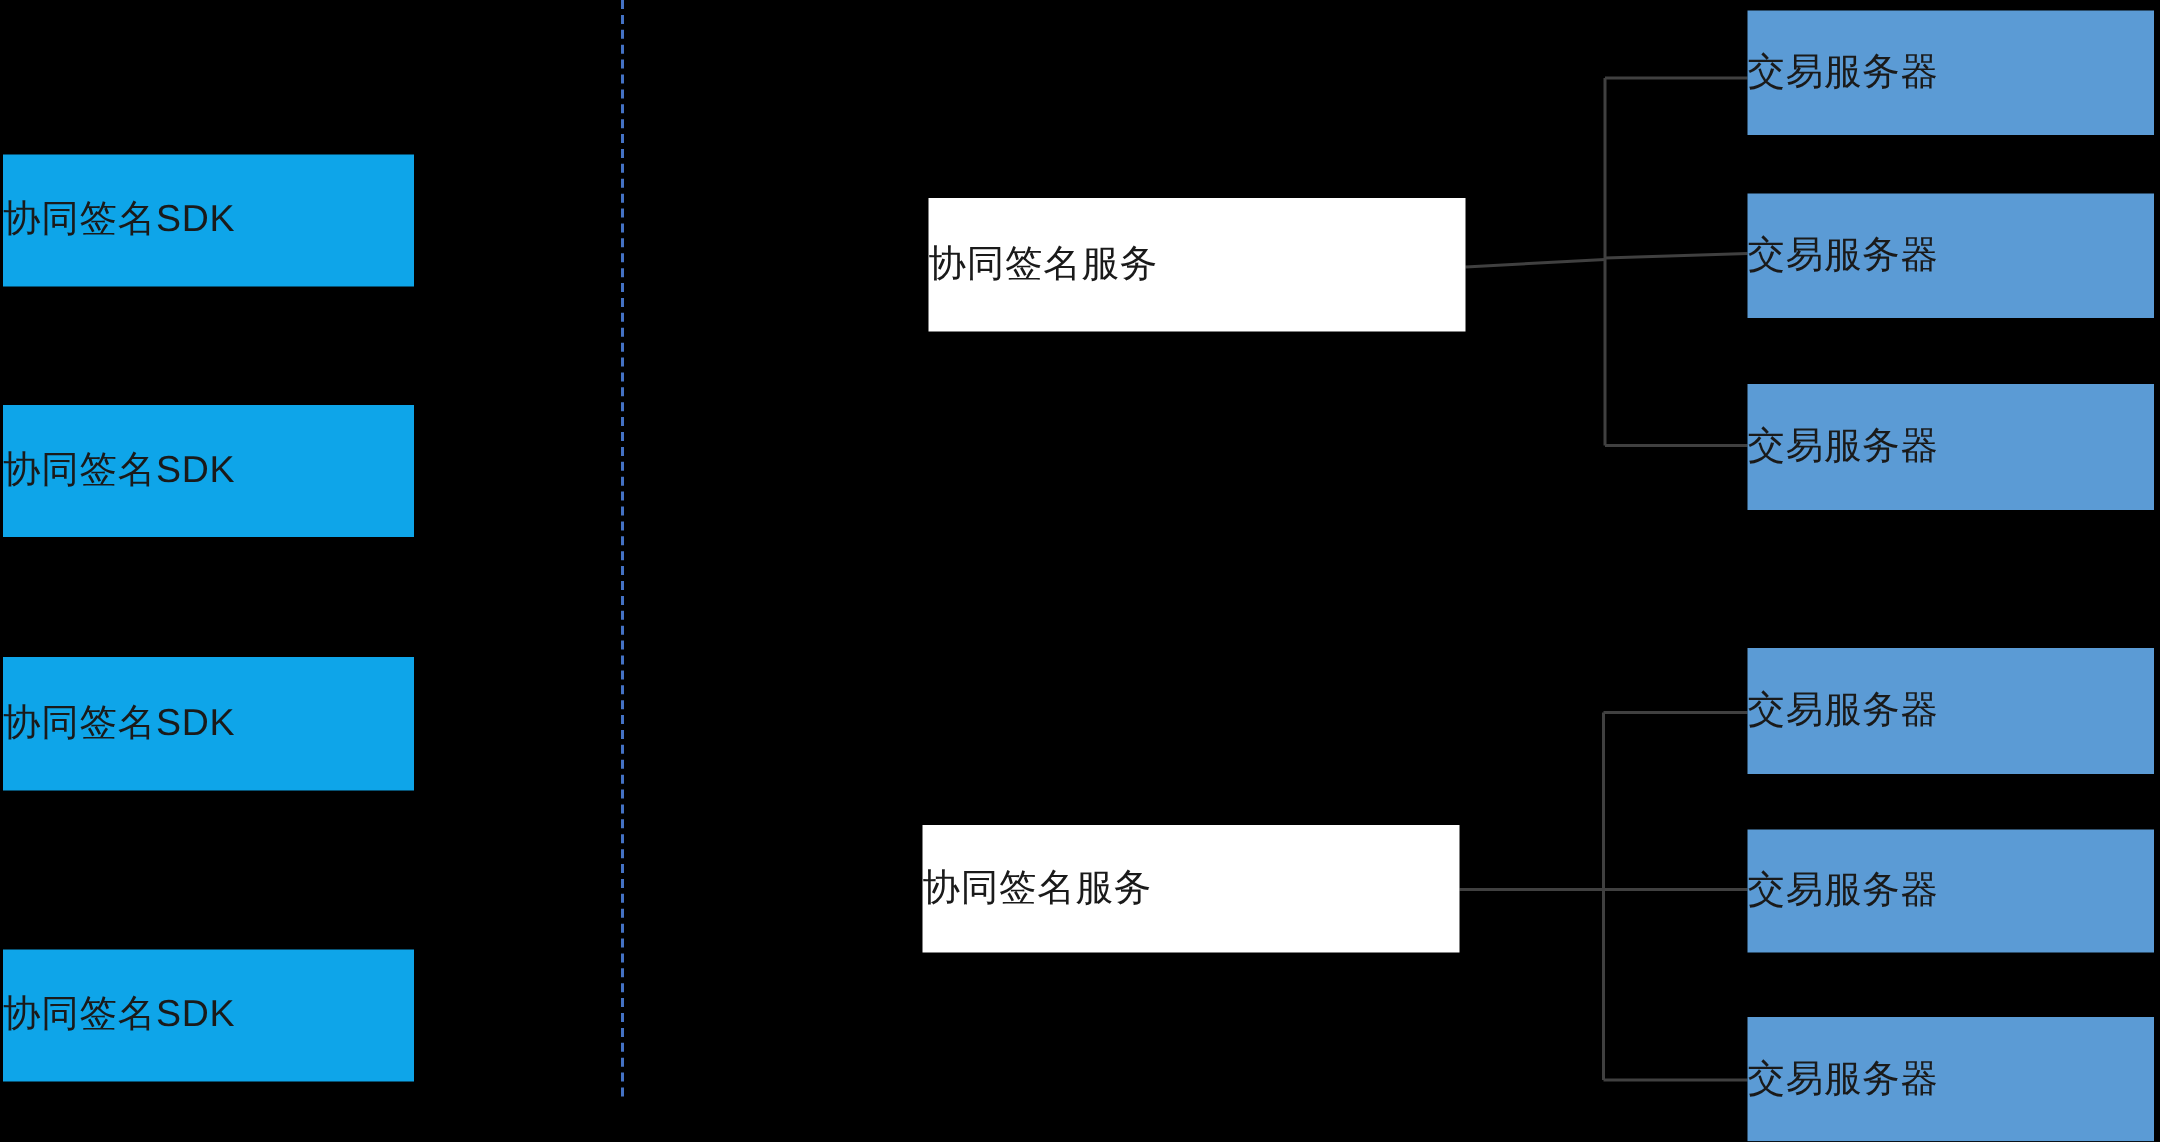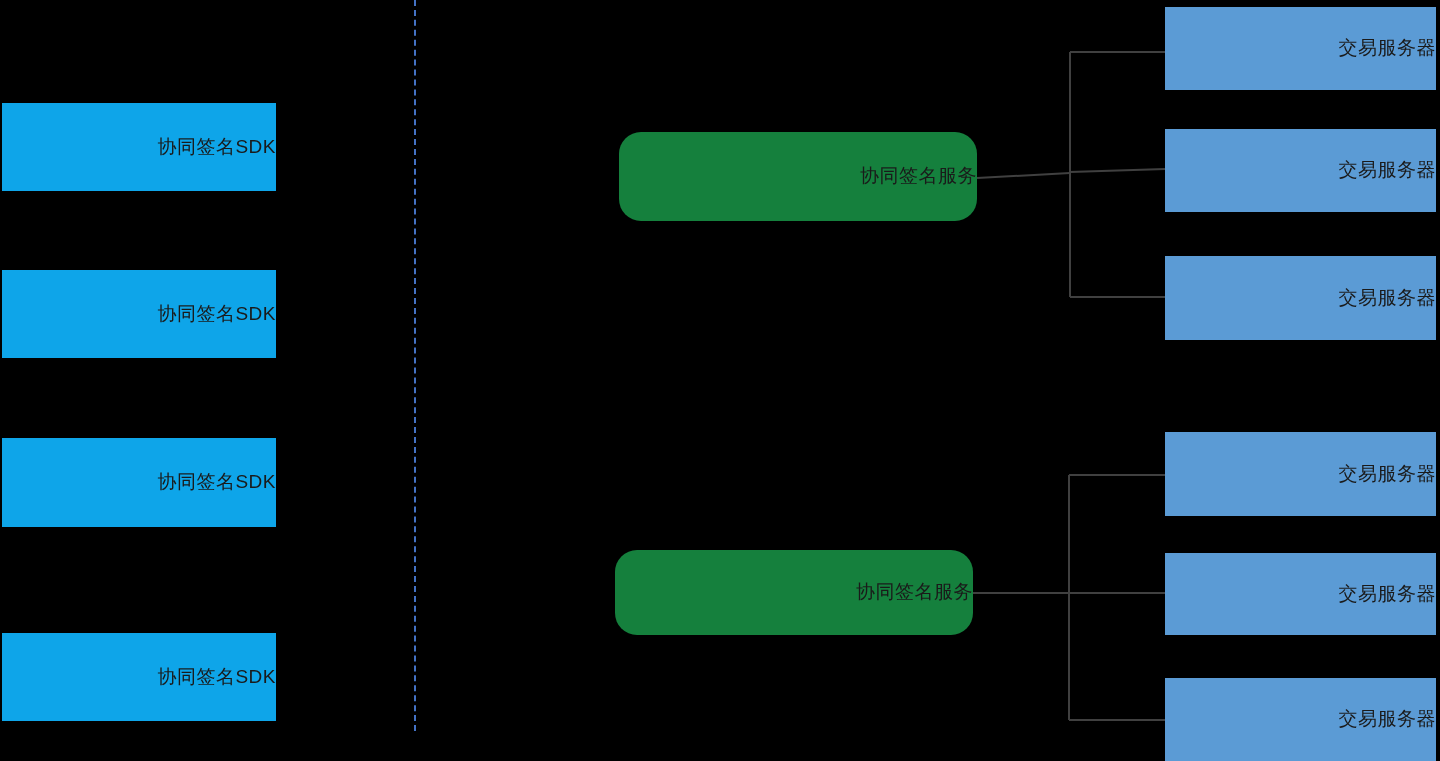--- a/index.html
+++ b/index.html
@@ -12,32 +12,31 @@
     width: 1440px;
     height: 761px;
     background: #000000;
     overflow: hidden;
     font-family: "Liberation Sans", "DejaVu Sans", sans-serif;
   }
   .node {
     position: absolute;
     display: flex;
     align-items: center;
-    justify-content: flex-end;
+    justify-content: flex-start;
     box-sizing: border-box;
     color: #1a1a1a;
-    font-size: 19px;
+    font-size: 25px;
     line-height: 1.1;
     letter-spacing: 0.5px;
     white-space: nowrap;
     user-select: none;
-    padding-left: 42px;
   }
   .sdk-node   { background: #0ea5e9; }
-  .svc-node   { background: #15803d; border-radius: 22px; }
+  .svc-node   { background: #ffffff; }
   .server-node{ background: #5B9BD5; }
 
   .divider {
     position: absolute;
     box-sizing: border-box;
     border-left: 2px dashed #4472C4;
   }
   svg.links {
     position: absolute;
     left: 0;

